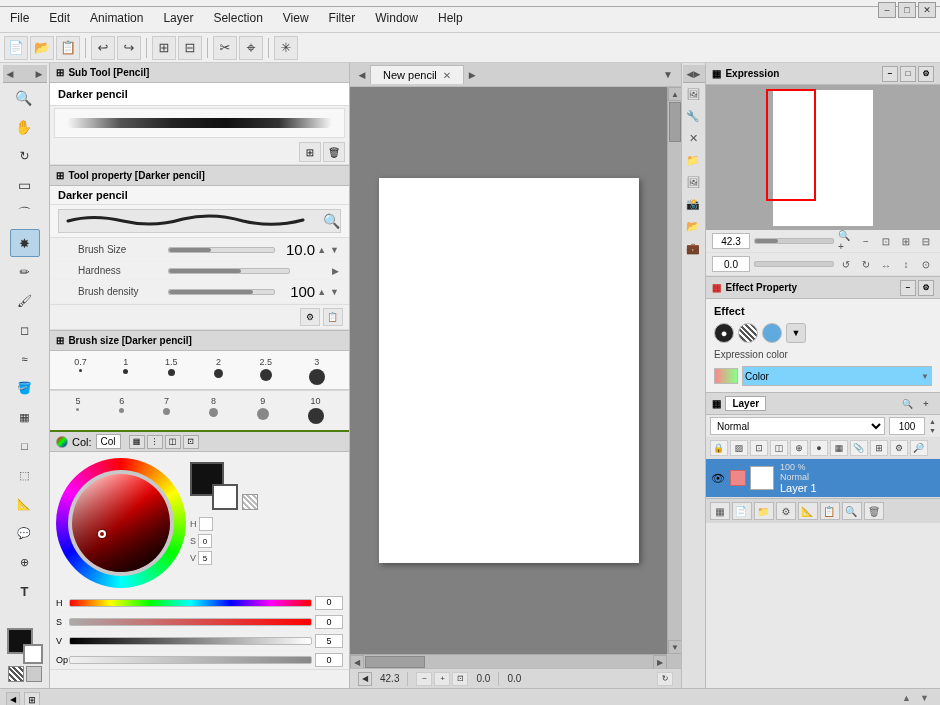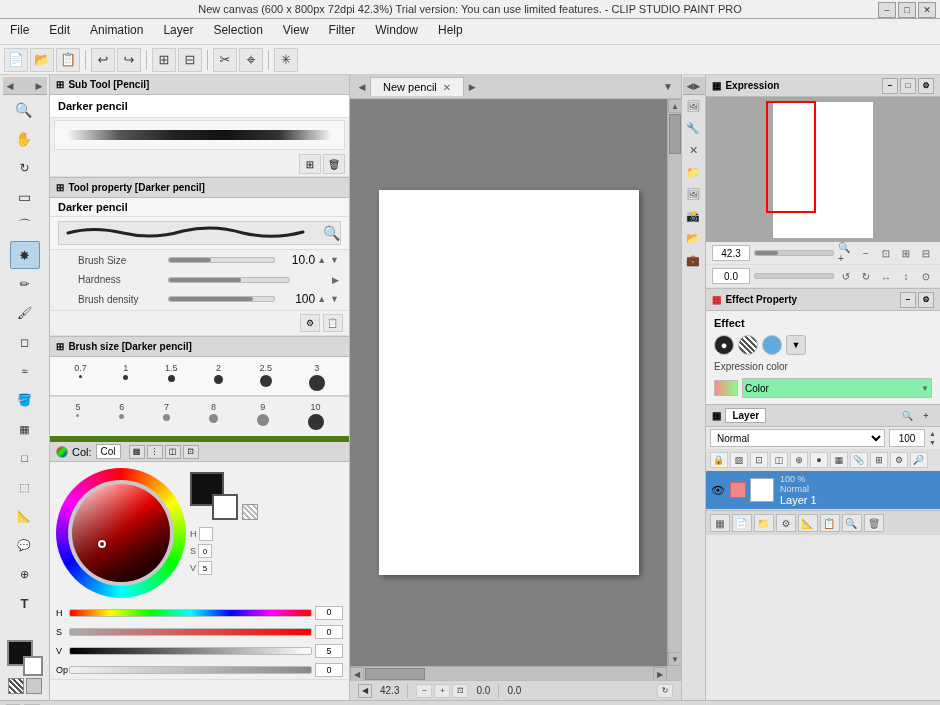--- a/index.html
+++ b/index.html
@@ -233,21 +233,21 @@
       position: relative;
     }
     .prop-slider-fill {
       height: 100%;
       background: #888;
       border-radius: 2px;
     }
     .prop-value {
       width: 40px;
       text-align: right;
-      font-size: 12px;
+      font-size: 15px;
     }
     .prop-arrow {
       font-size: 9px;
       color: #666;
       cursor: pointer;
       padding: 0 2px;
     }
 
     
     #brush-size-panel {
@@ -271,21 +271,21 @@
       color: #444;
       margin-bottom: 2px;
     }
     .brush-dot {
       background: #333;
       border-radius: 50%;
     }
 
     
     #color-panel {
-      border-top: 6px solid #4d7c0f;
+      border-top: 2px solid #4d7c0f;
       flex: 1;
       overflow: hidden;
     }
     .color-panel-header {
       display: flex;
       align-items: center;
       background: #d8d8d8;
       border-bottom: 1px solid #bbb;
       padding: 2px 6px;
       height: 20px;
@@ -579,21 +579,21 @@
     }
     .color-swatch-small {
       width: 24px; height: 16px;
       background: linear-gradient(to right, #ff8888, #88ff88);
       border: 1px solid #bbb;
     }
     .dropdown-select {
       flex: 1;
       height: 20px;
       border: 1px solid #bbb;
-      background: #86efac;
+      background: #7dd3fc;
       font-size: 10px;
       padding: 0 2px;
       display: flex;
       align-items: center;
       justify-content: space-between;
       cursor: pointer;
     }
     .dropdown-arrow { font-size: 8px; color: #666; }
 
     
@@ -769,21 +769,20 @@
     }
 
     #nav-preview {
       height: 145px;
     }
   </style>
 </head>
 <body>
 
 <div id="title-bar">
-  <span>New canvas (600 x 800px 72dpi 42.3%)  Trial version: You can use limited features. - CLIP STUDIO PAINT PRO</span>
   <div class="win-controls">
     <div class="win-btn">–</div>
     <div class="win-btn">□</div>
     <div class="win-btn">✕</div>
   </div>
 </div>
 
 <div id="menu-bar">
   <div class="menu-item">File</div>
   <div class="menu-item">Edit</div>

